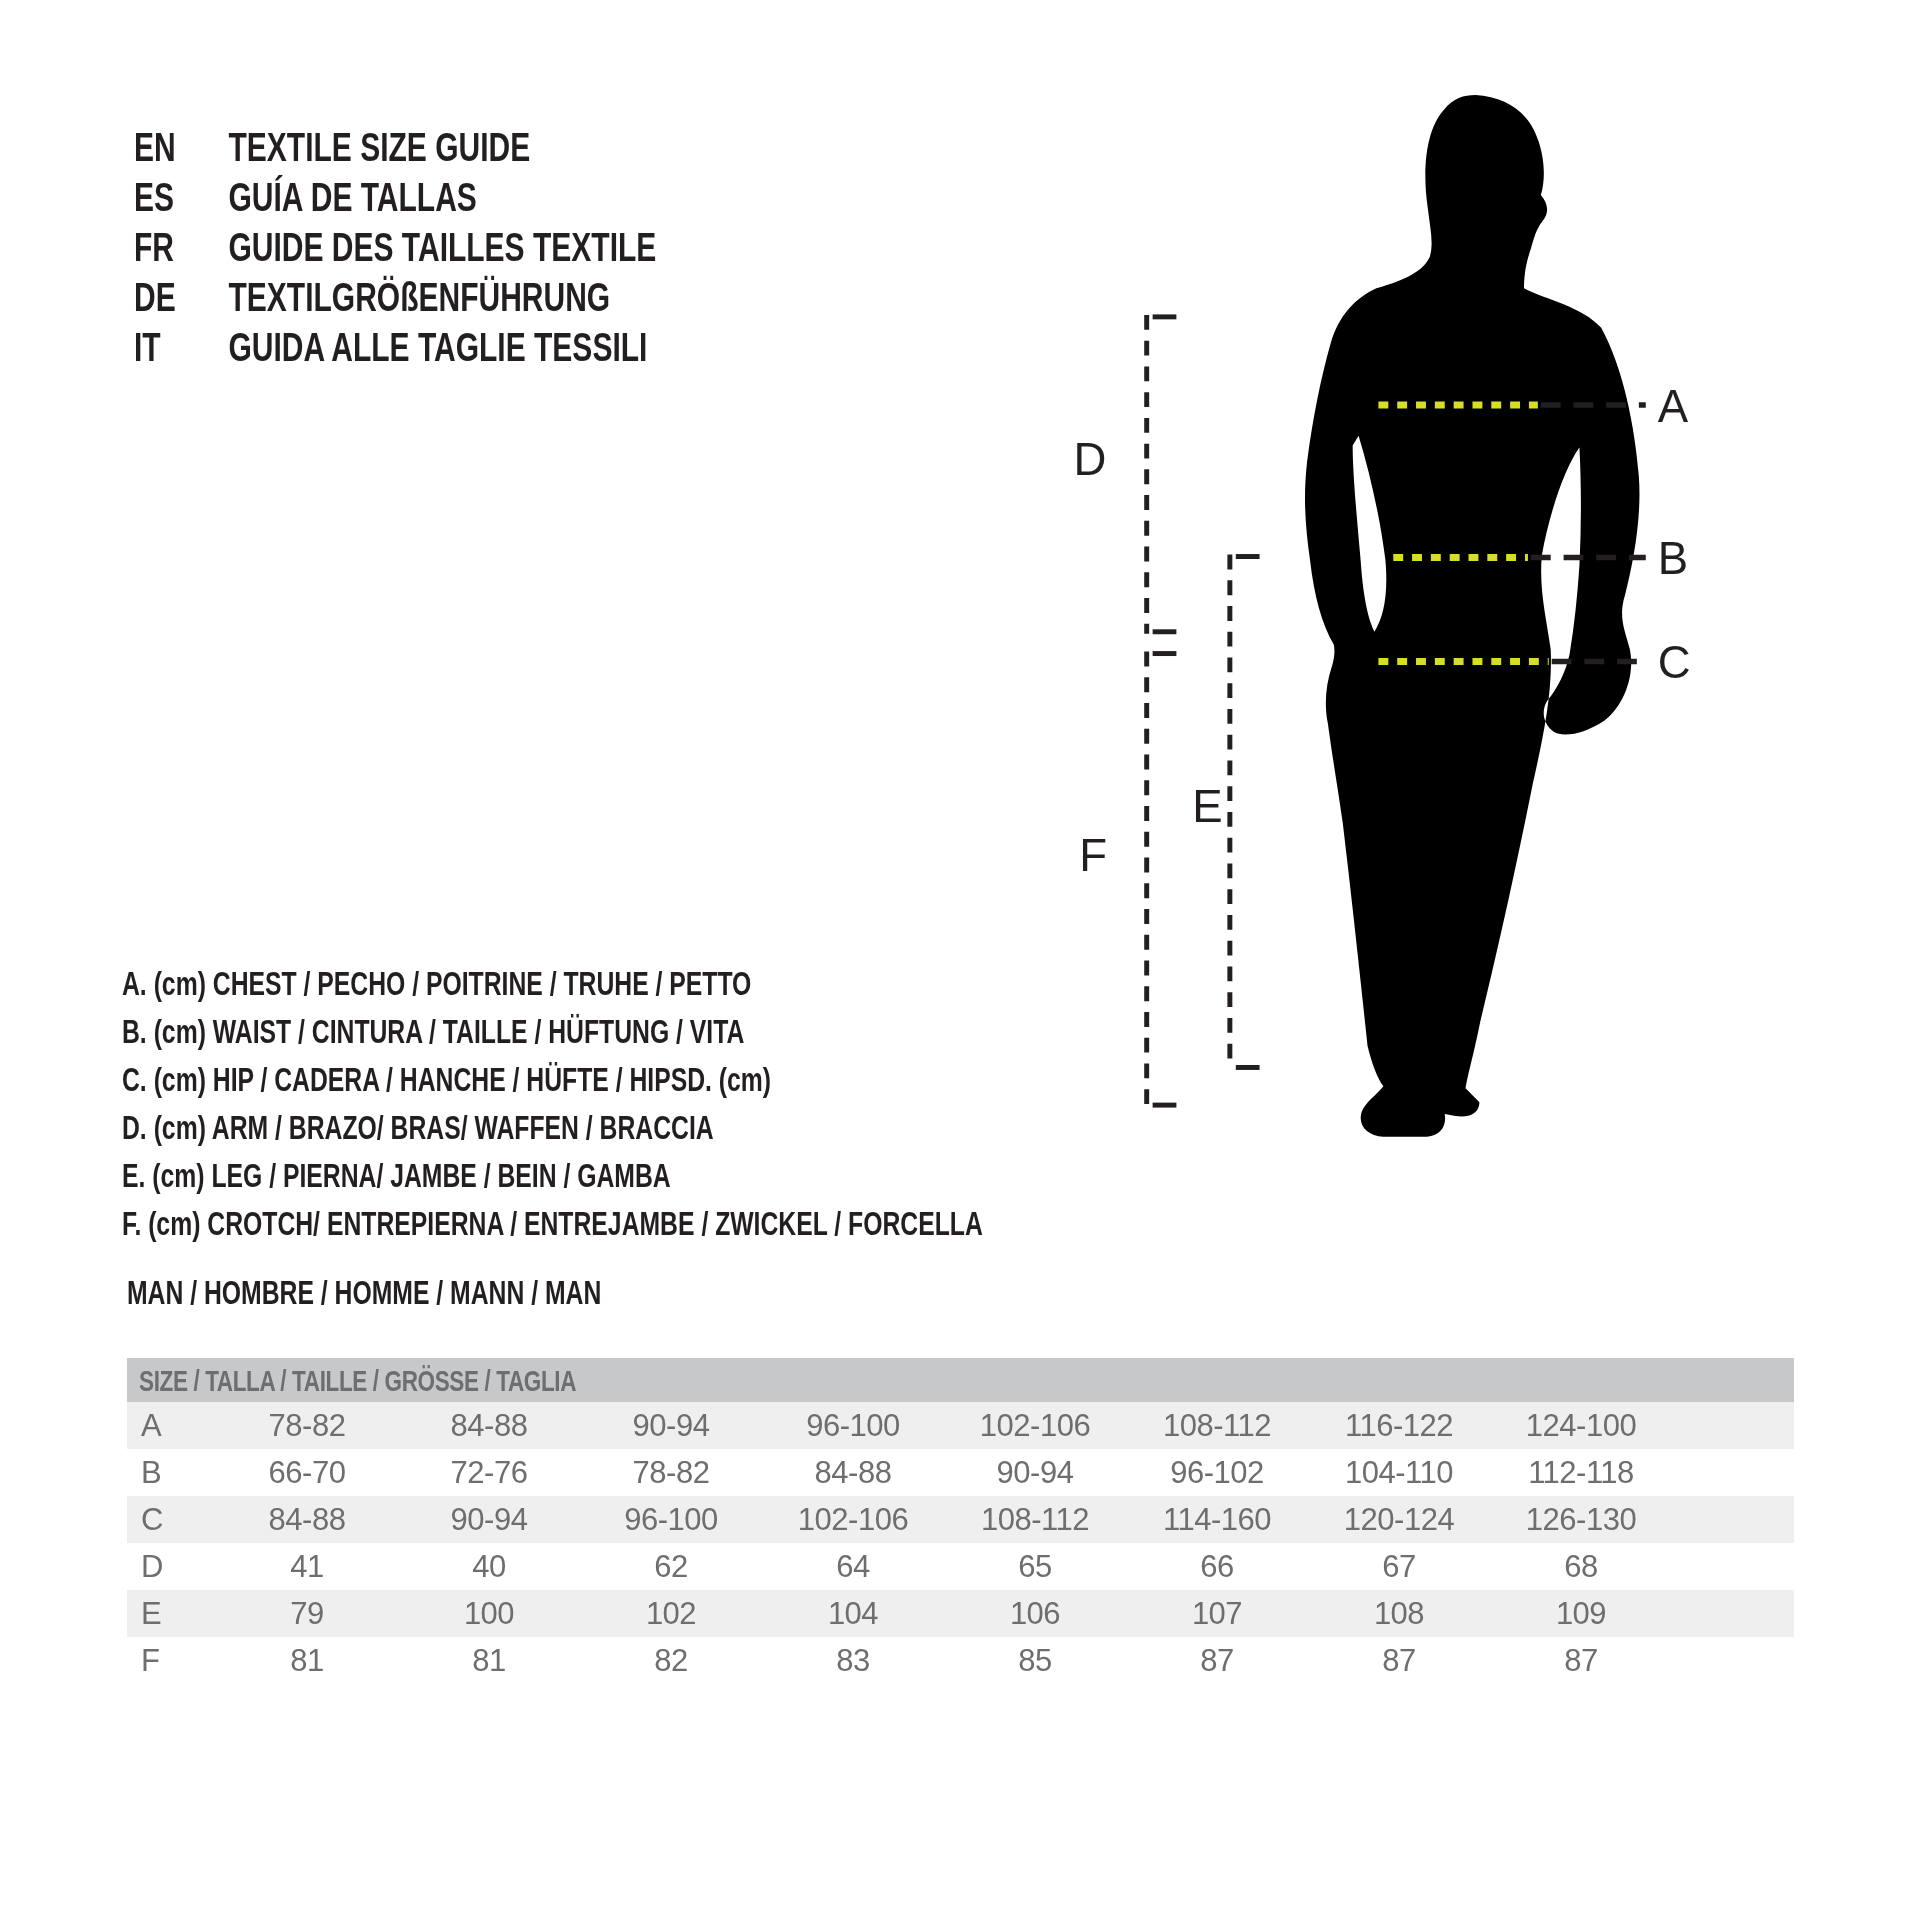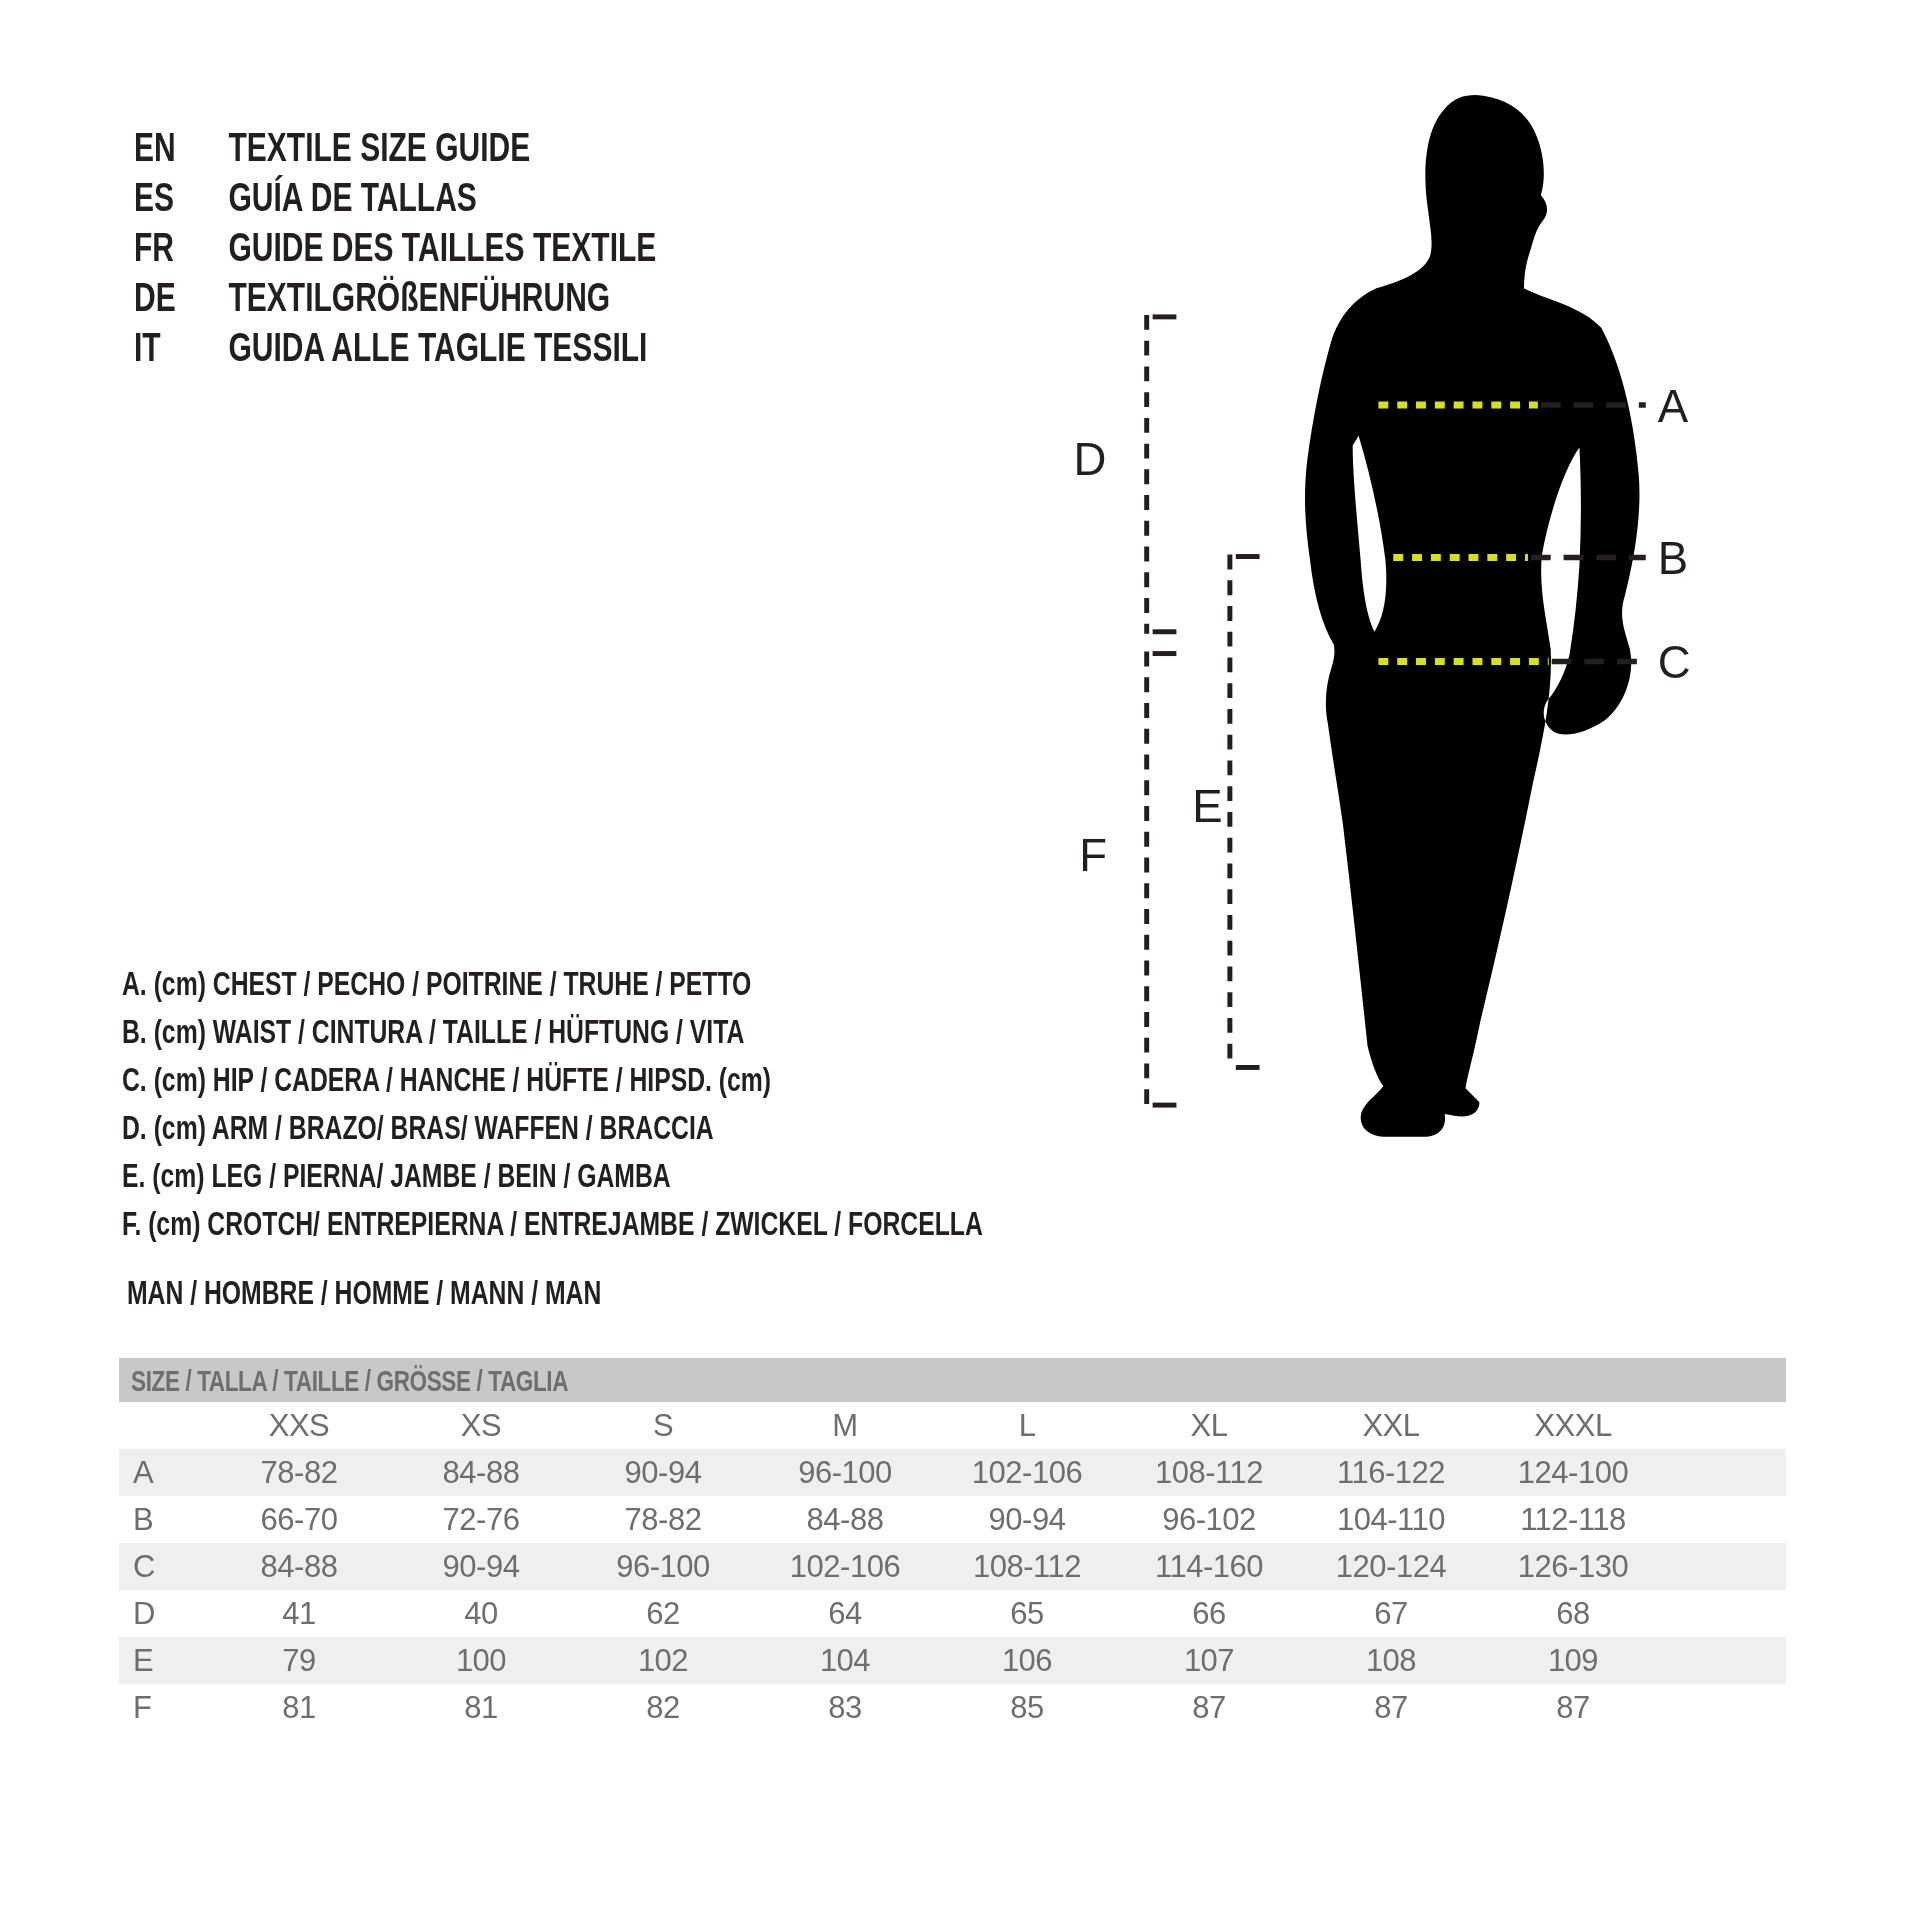--- a/index.html
+++ b/index.html
@@ -14,21 +14,21 @@
   .lang-row{white-space:nowrap;}
   .lang-code{display:inline-block;width:126px;}
 
   
   .legend-block{position:absolute;left:122px;top:960px;font-size:33px;font-weight:700;line-height:48px;}
 
   
   .category-line{position:absolute;left:127px;top:1269px;font-size:33px;font-weight:700;line-height:48px;}
 
   
-  .size-table{position:absolute;left:119px;top:1358px;width:1667px;letter-spacing:-0.5px;}
+  .size-table{position:absolute;left:127px;top:1358px;width:1667px;letter-spacing:-0.5px;}
   .size-table .thead{height:44px;background:#c7c8ca;color:#6d6e70;font-size:30px;font-weight:700;line-height:46px;}
   .size-table .thead .cond{padding-left:16px;}
   .trow{height:47px;display:grid;grid-template-columns:89px repeat(8,182px);align-items:center;
         color:#6d6e70;font-size:31px;font-weight:400;}
   .trow .rl{padding-left:14px;text-align:left;}
   .trow .cell{text-align:center;}
   .trow.stripe{background:#efefef;}
 
   
   .figure-svg{position:absolute;left:0;top:0;}
@@ -146,31 +146,20 @@
     <div>F. (cm) CROTCH/ ENTREPIERNA / ENTREJAMBE / ZWICKEL / FORCELLA</div>
   </div>
 
   <div class="category-line cond">MAN / HOMBRE / HOMME / MANN / MAN</div>
 
   <div class="size-table">
     <div class="thead">
       <span class="cond">SIZE / TALLA / TAILLE / GRÖSSE / TAGLIA</span>
     </div>
 
-    <div class="trow">
-      <span class="rl"></span>
-      <span class="cell">XXS</span>
-      <span class="cell">XS</span>
-      <span class="cell">S</span>
-      <span class="cell">M</span>
-      <span class="cell">L</span>
-      <span class="cell">XL</span>
-      <span class="cell">XXL</span>
-      <span class="cell">XXXL</span>
-    </div>
 
     <div class="trow stripe">
       <span class="rl">A</span>
       <span class="cell">78-82</span>
       <span class="cell">84-88</span>
       <span class="cell">90-94</span>
       <span class="cell">96-100</span>
       <span class="cell">102-106</span>
       <span class="cell">108-112</span>
       <span class="cell">116-122</span>

